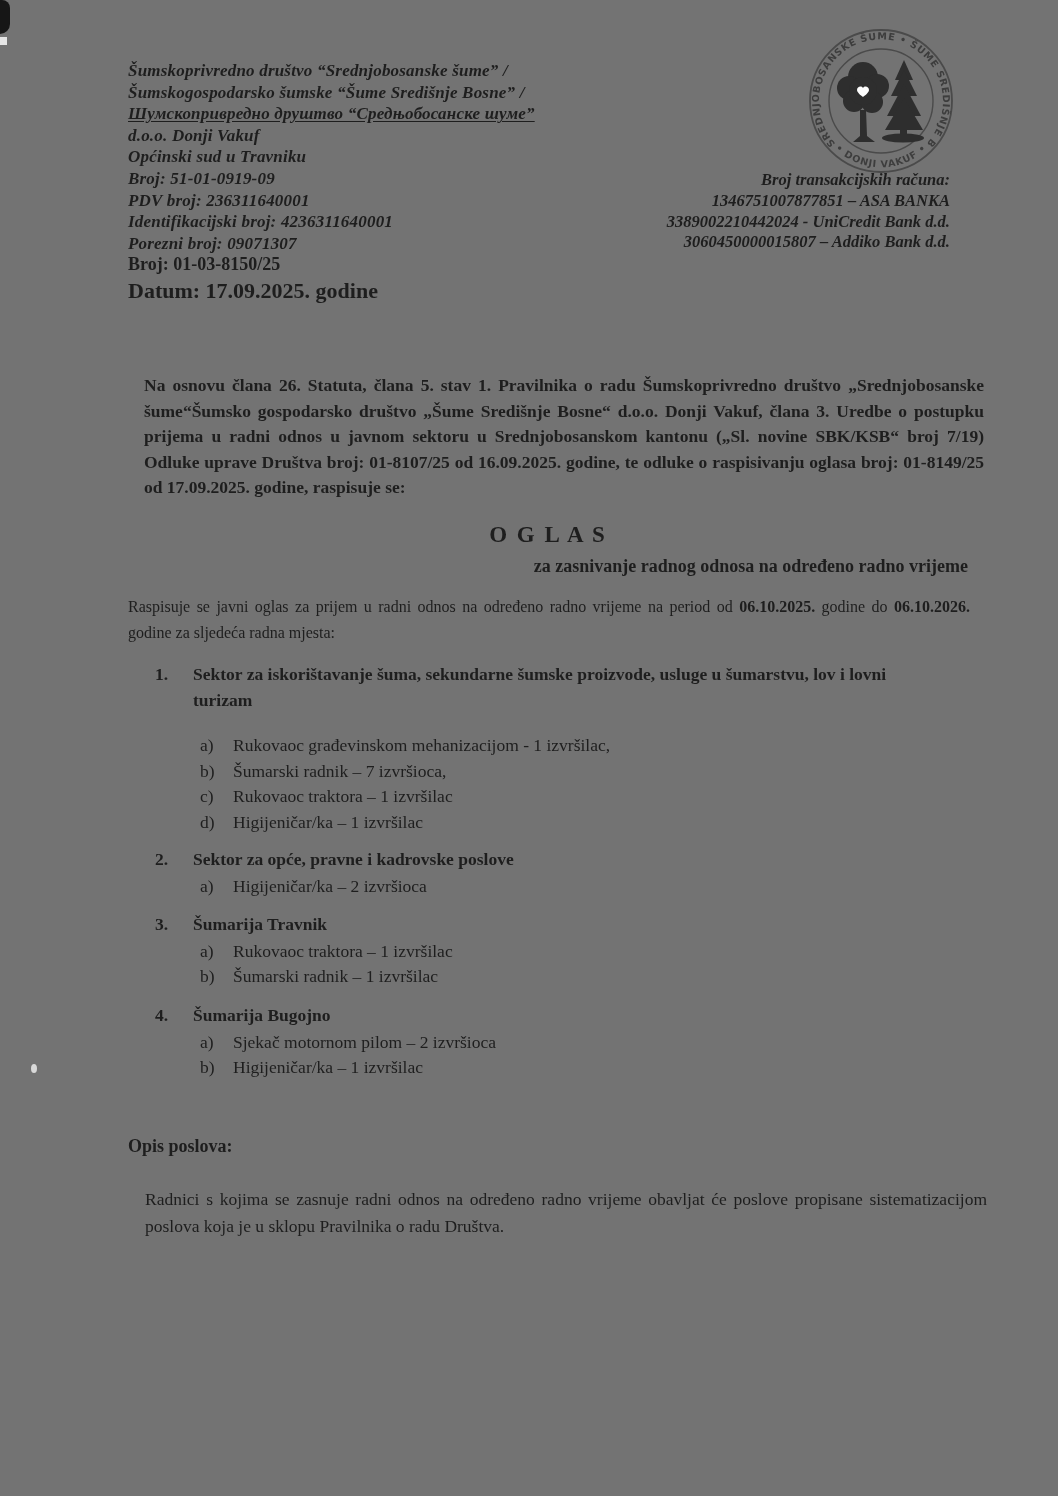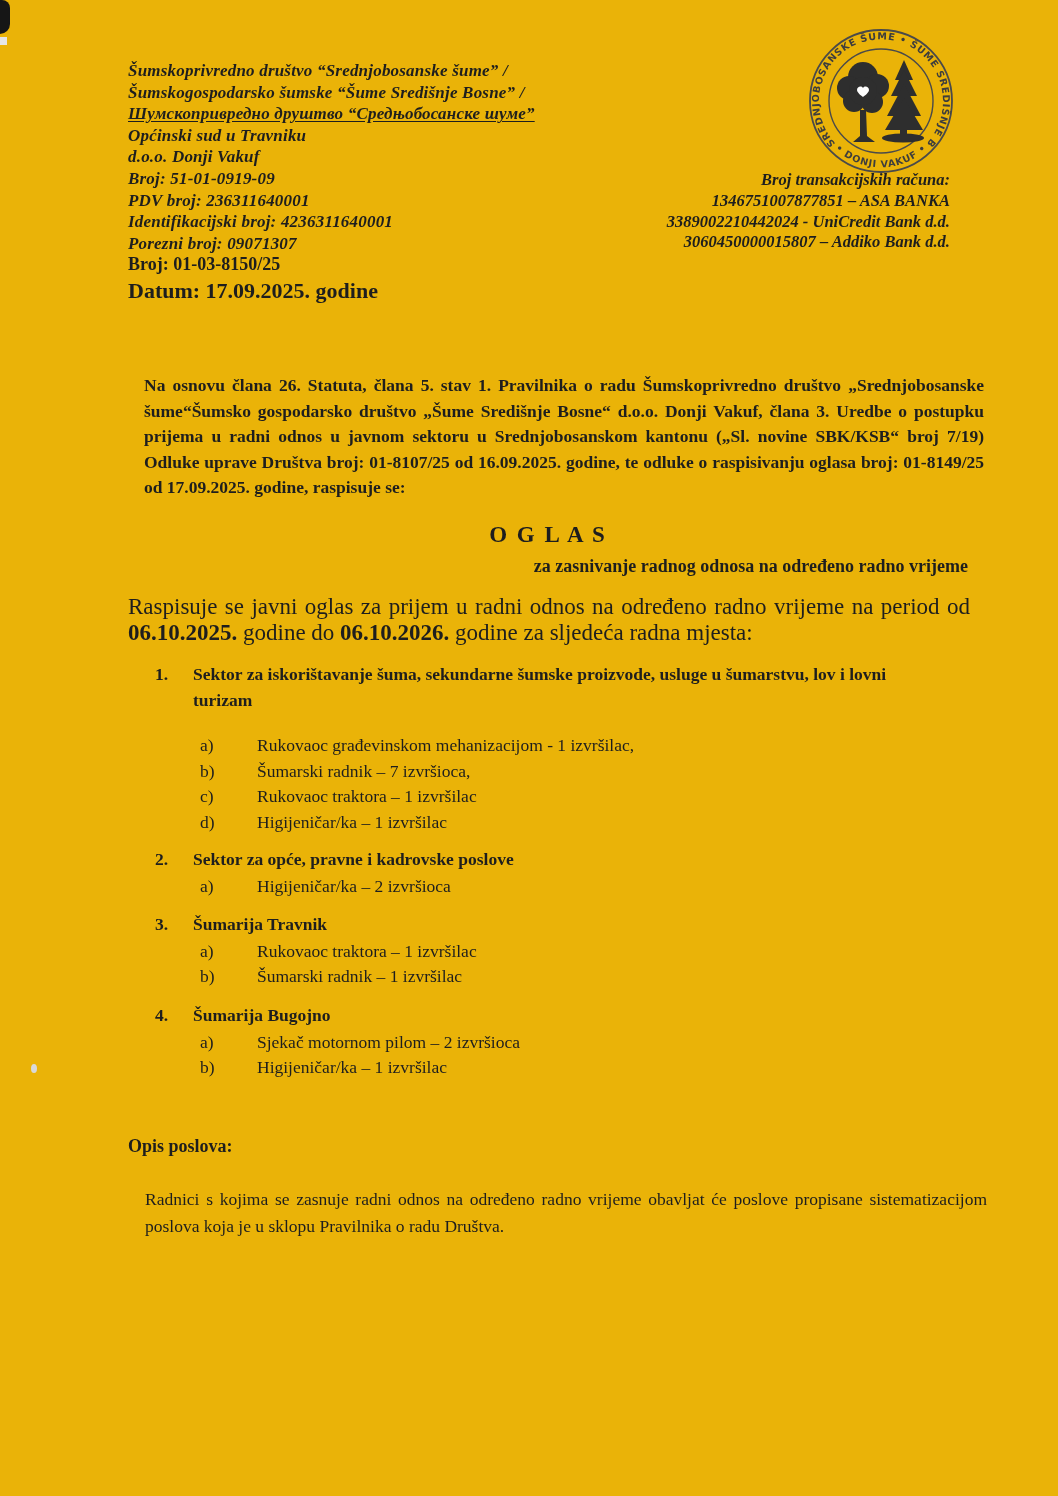--- a/index.html
+++ b/index.html
@@ -1,20 +1,20 @@
 <!DOCTYPE html>
 <html><head>
 <meta charset="utf-8">
 <style>
   html, body { margin:0; padding:0; background:#ffffff; }
   .page {
     position: relative;
     width: 1058px;
     height: 1496px;
-    background: #eab308;
+    background: #737373;
     font-family: "Liberation Serif", "DejaVu Serif", serif;
     color: #1e1e1e;
     overflow: hidden;
   }
   
   .corner-mark { position:absolute; left:0; top:0; width:10px; height:34px; background:#161616; border-radius:0 8px 10px 0; }
   .smudge-1 { position:absolute; left:0; top:37px; width:7px; height:8px; background:#e6e6e6; }
   .smudge-2 { position:absolute; left:31px; top:1064px; width:6px; height:9px; background:#d9d9d9; border-radius:50%; }
 
   
@@ -33,52 +33,52 @@
   .doc-datum { position:absolute; left:128px; top:278px; font-weight:bold; font-size:22px; }
 
   .p-osnov {
     position:absolute; left:128px; top:357px; width:840px; margin:16px;
     font-weight:bold; font-size:17.5px; line-height:25.6px; text-align:justify;
   }
 
   .title    { position:absolute; left:128px; top:522px; width:840px; text-align:center; font-weight:bold; font-size:23px; letter-spacing:2px; }
   .subtitle { position:absolute; left:128px; top:556px; width:840px; text-align:right; font-weight:bold; font-size:18px; }
 
-  .p-rasp { position:absolute; left:128px; top:594px; width:842px; margin:0; font-size:23px; line-height:26px; text-align:justify; }
+  .p-rasp { position:absolute; left:128px; top:594px; width:842px; margin:0; font-size:16px; line-height:26px; text-align:justify; }
   .p-rasp b { font-weight:bold; }
 
   .section { position:absolute; left:155px; width:805px; font-size:17.5px; }
   .s1 { top:662px; } .s2 { top:847px; } .s3 { top:912px; } .s4 { top:1003px; }
   .sec-head { display:flex; font-weight:bold; line-height:25.5px; }
   .sec-num  { width:38px; flex:none; }
   .sec-title{ max-width:748px; }
   .positions { margin-left:45px; margin-top:1px; }
   .positions.gap { margin-top:20px; }
   .pos { display:flex; line-height:25.6px; }
   .pl  { width:33px; flex:none; }
-  .pt  { flex:1;margin-left:24px; }
+  .pt  { flex:1; }
 
   .opis-label { position:absolute; left:128px; top:1136px; font-weight:bold; font-size:18px; }
   .p-radnici  { position:absolute; left:128px; top:1169px; width:842px; margin:17px; font-size:17.5px; line-height:26.5px; text-align:justify; }
 </style>
 </head>
 <body>
 
 <div class="page">
 
   <div class="corner-mark"></div>
   <div class="smudge-1"></div>
   <div class="smudge-2"></div>
 
   <div class="hdr-left">
     <div class="hl">Šumskoprivredno društvo “Srednjobosanske šume” /</div>
     <div class="hl">Šumskogospodarsko šumske “Šume Središnje Bosne” /</div>
     <div class="hl u">Шумскопривредно друштво “Средњобосанске шуме”</div>
+    <div class="hl">d.o.o. Donji Vakuf</div>
     <div class="hl">Općinski sud u Travniku</div>
-    <div class="hl">d.o.o. Donji Vakuf</div>
     <div class="hl">Broj: 51-01-0919-09</div>
     <div class="hl">PDV broj: 236311640001</div>
     <div class="hl">Identifikacijski broj: 4236311640001</div>
     <div class="hl">Porezni broj: 09071307</div>
   </div>
 
   <div class="stamp">
     <svg width="150" height="150" viewBox="0 0 150 150">
       <defs>
         <path id="arcTop" d="M 31,119 A 62,62 0 1 1 119,119"></path>

